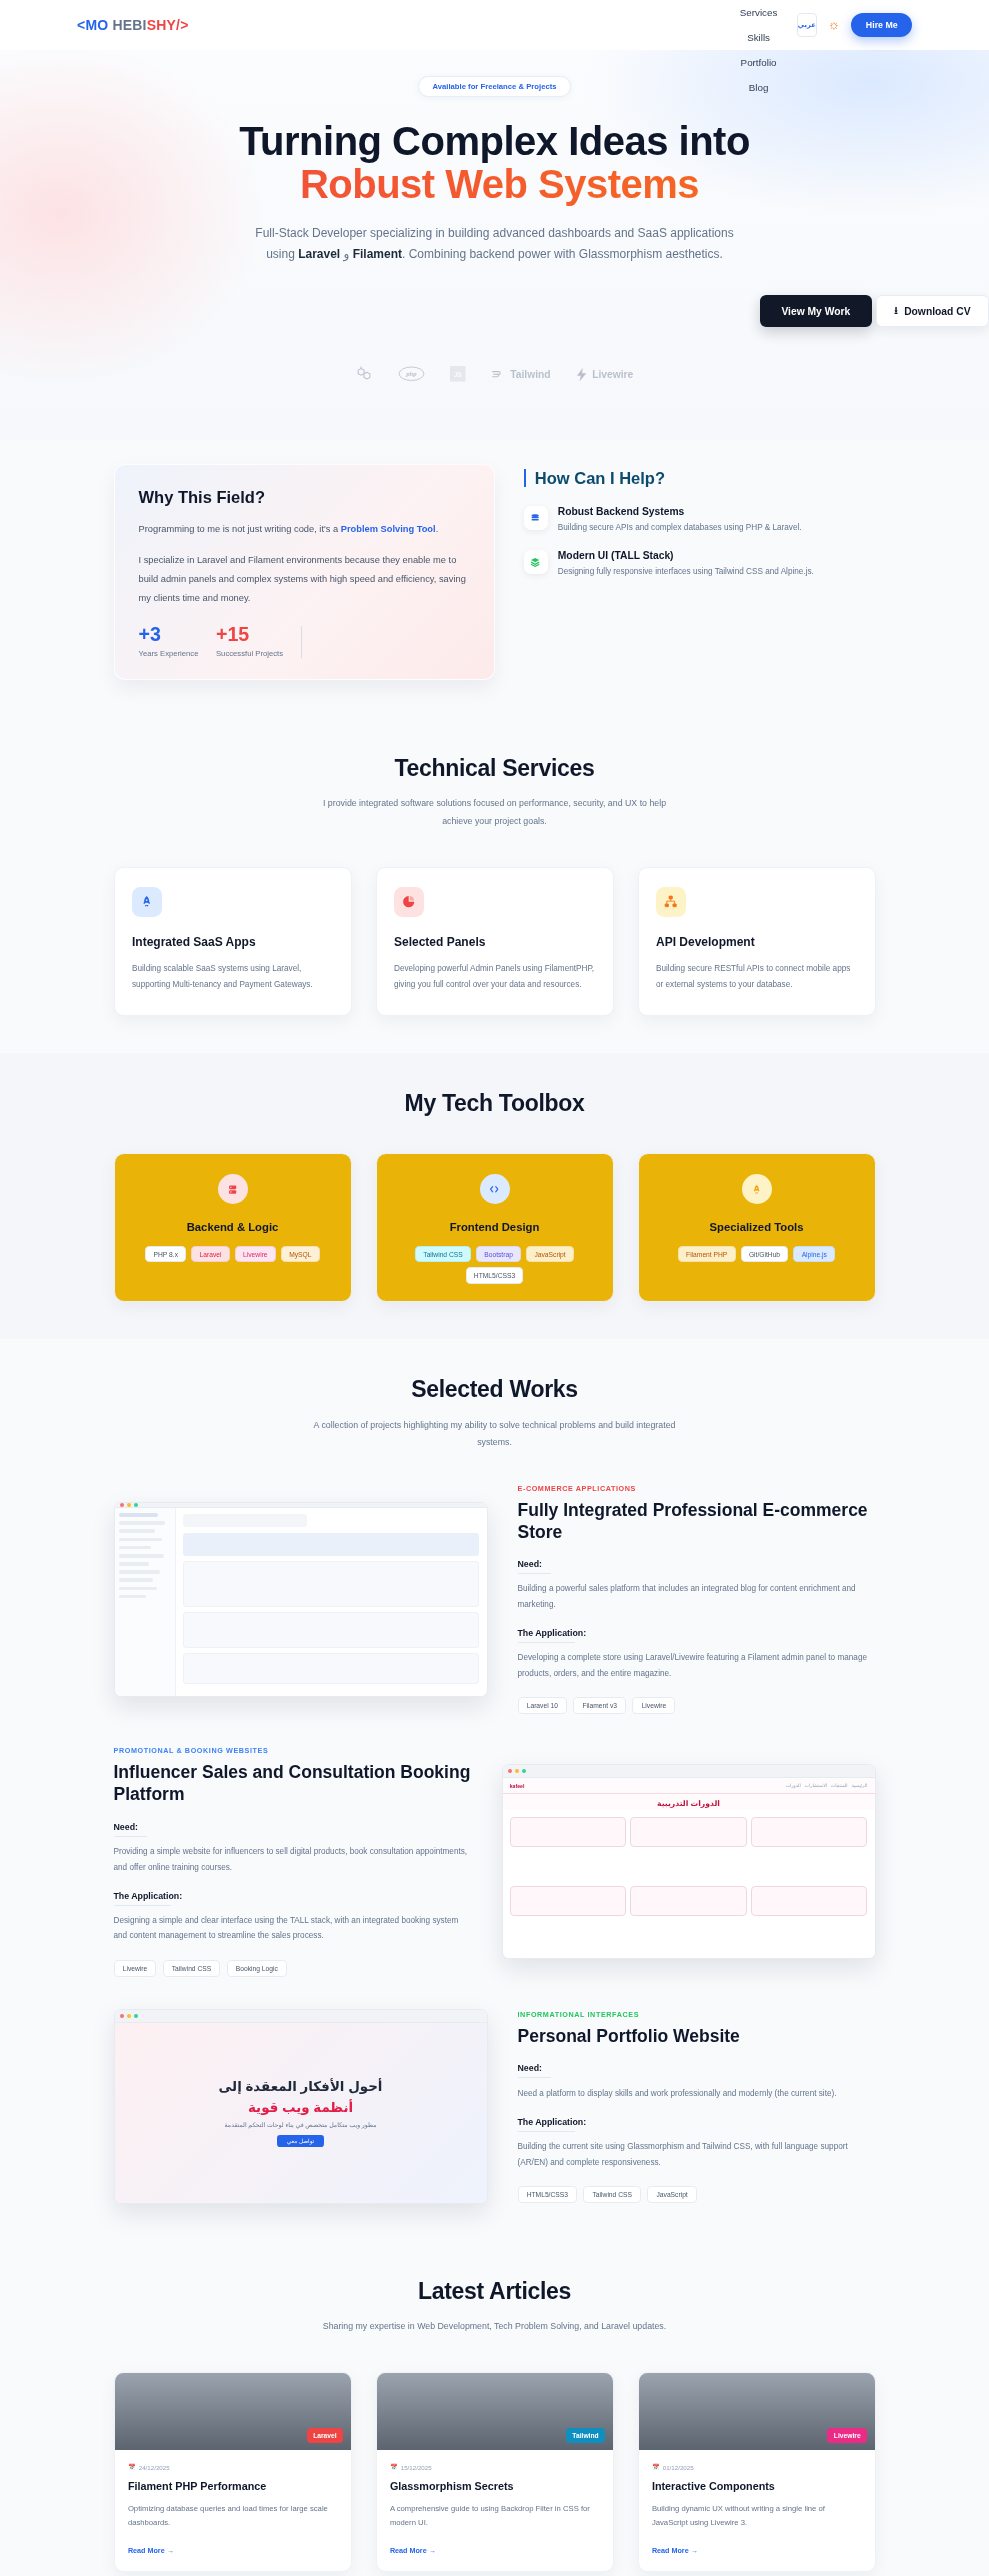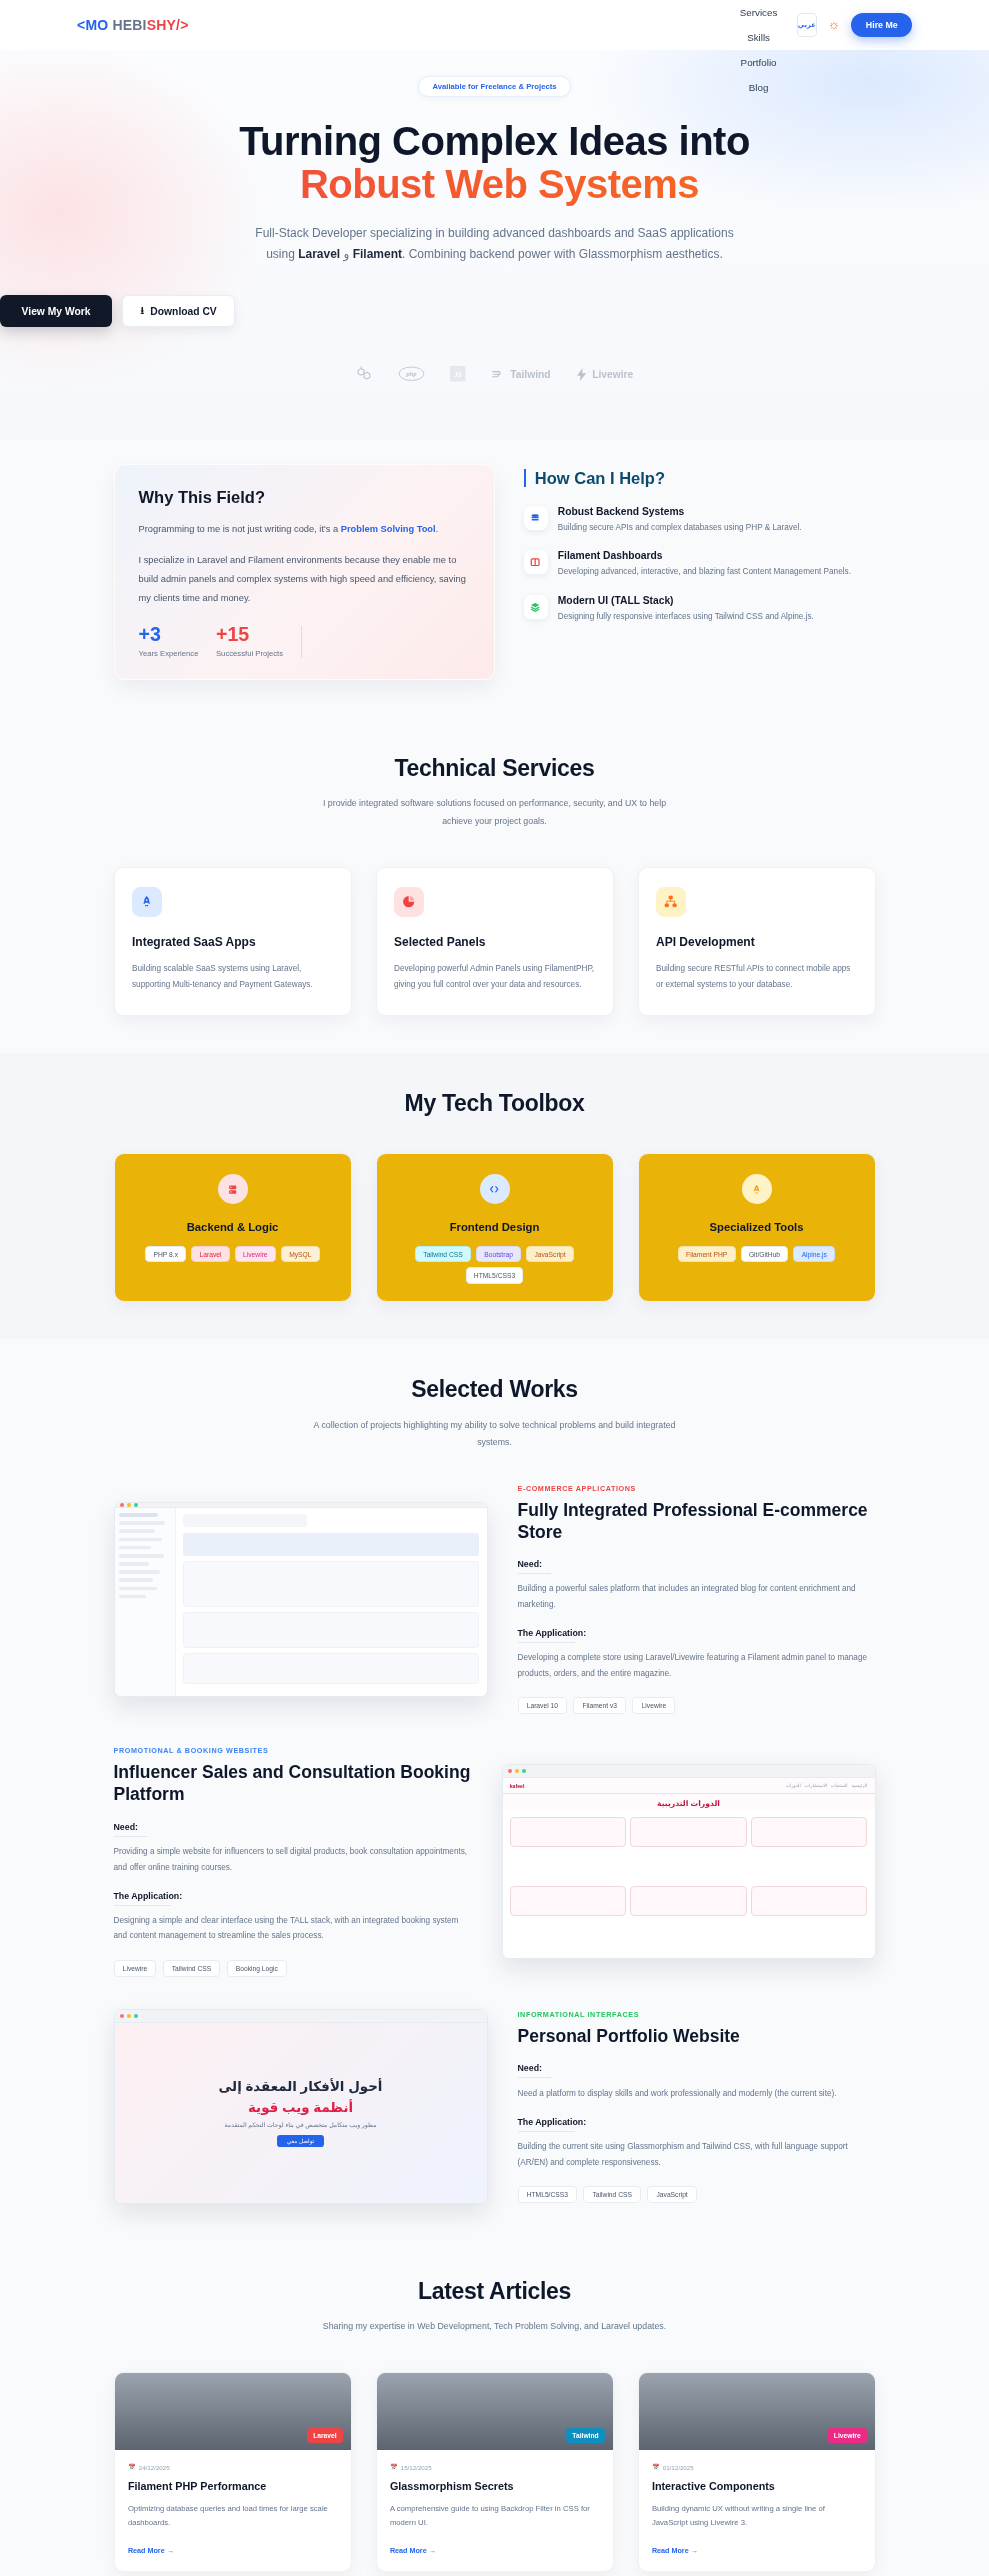--- a/index.html
+++ b/index.html
@@ -63,21 +63,21 @@
     background:linear-gradient(90deg,#ef4444 0%,#f97316 100%);
     -webkit-background-clip:text;background-clip:text;color:transparent;
     display:block;
     padding-left:10px;
   }
   .hero-p{
     text-align:center;margin:17.5px auto 0;width:484px;
     font-size:12px;line-height:1.75;color:#64748b;
   }
   .hero-p b{color:#1e293b;font-weight:700;}
-  .hero-btns{display:flex;justify-content:flex-start;gap:10px;margin-top:30px;}
+  .hero-btns{display:flex;justify-content:flex-end;gap:4px;margin-top:30px;}
   .btn-dark{
     background:#111827;color:#fff;border:none;border-radius:6.2px;
     padding:0 21.6px;height:32px;font-size:10.3px;font-weight:700;font-family:inherit;
     box-shadow:0 5.2px 13.4px rgba(15,23,42,.2);
   }
   .btn-light{
     background:#fff;color:#0f172a;border:0.5px solid #e8edf4;border-radius:6.2px;
     padding:0 17.5px;height:32px;font-size:10.3px;font-weight:700;font-family:inherit;
     display:inline-flex;align-items:center;gap:6.2px;
     box-shadow:0 4.1px 11.3px rgba(15,23,42,.07);
@@ -318,32 +318,20 @@
               <rect x="3" y="7" width="14" height="3" rx="1.3"></rect>
               <rect x="3" y="11.6" width="14" height="3" rx="1.3"></rect>
             </svg>
         </div>
         <div class="help-txt">
           <h4>Robust Backend Systems</h4>
           <p>Building secure APIs and complex databases using PHP &amp; Laravel.</p>
         </div>
       </div>
 
-      <div class="help-item">
-        <div class="help-ico">
-          <svg width="10.3" height="10.3" viewBox="0 0 20 20" fill="none" stroke="#ef4444" stroke-width="2.4">
-              <rect x="2.5" y="3.5" width="15" height="13" rx="2"></rect>
-              <path d="M10 4v12"></path>
-            </svg>
-        </div>
-        <div class="help-txt">
-          <h4>Filament Dashboards</h4>
-          <p>Developing advanced, interactive, and blazing fast Content Management Panels.</p>
-        </div>
-      </div>
 
       <div class="help-item">
         <div class="help-ico">
           <svg width="10.3" height="10.3" viewBox="0 0 20 20" fill="#22c55e">
               <path d="M10 2L2 6l8 4 8-4-8-4z"></path>
               <path d="M2 10l8 4 8-4" stroke="#22c55e" stroke-width="2.4" fill="none"></path>
               <path d="M2 14l8 4 8-4" stroke="#22c55e" stroke-width="2.4" fill="none"></path>
             </svg>
         </div>
         <div class="help-txt">

